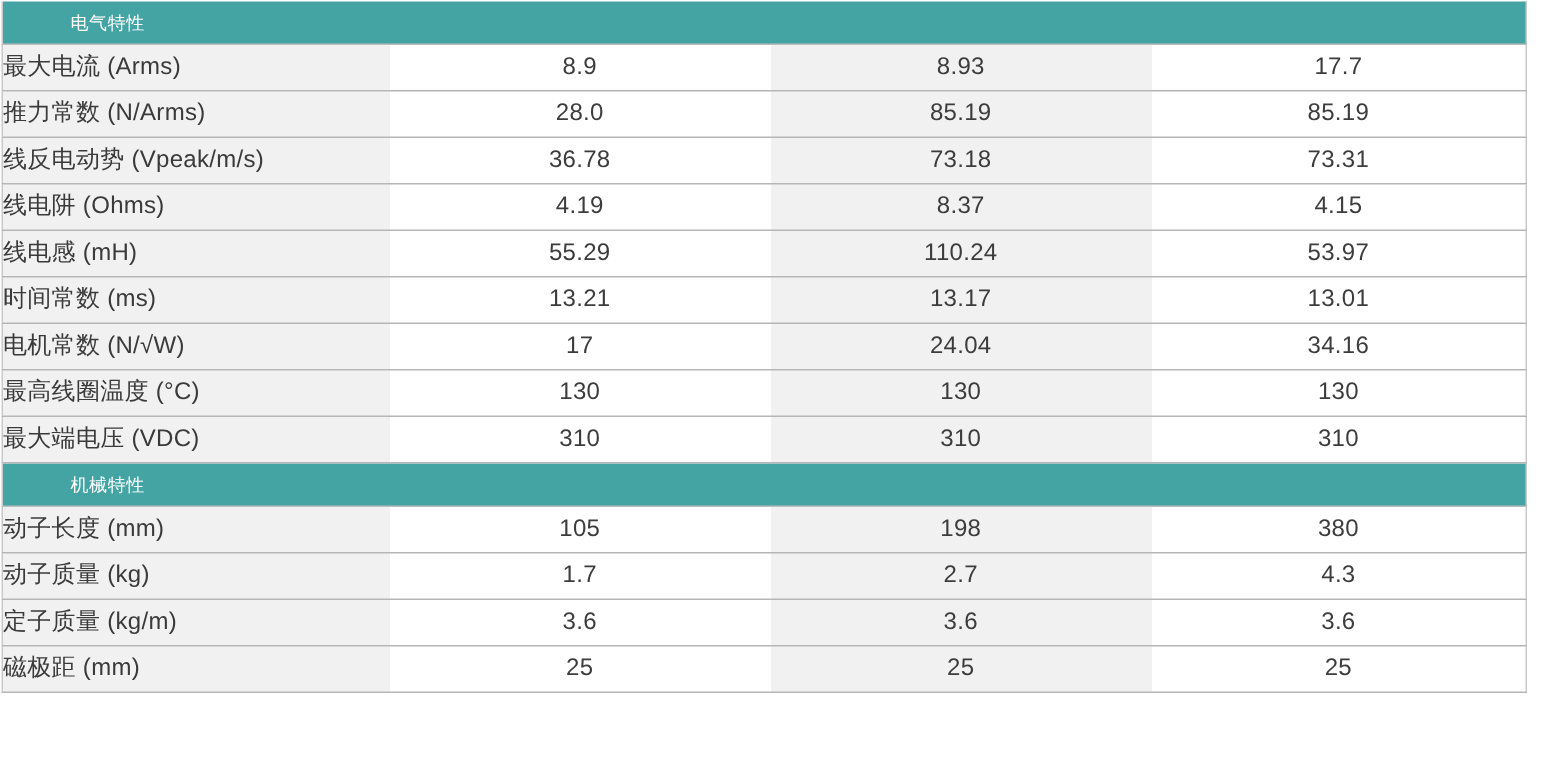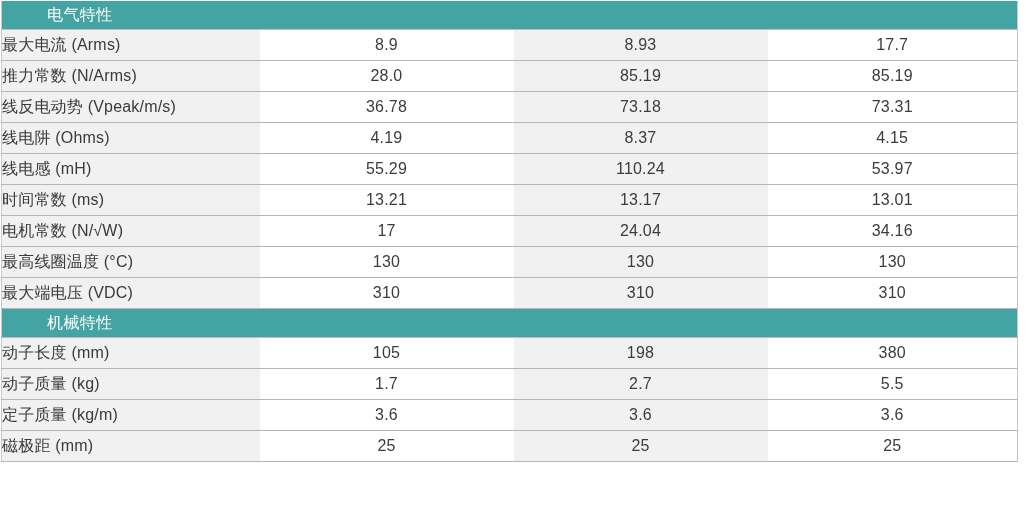--- a/index.html
+++ b/index.html
@@ -35,21 +35,21 @@
   
   tr.section-row td {
     background: #44a3a3;
     height: 28px;
     padding: 0;
     border: none;
     border-bottom: 1px solid #bdbdbd;
   }
   tr.section-row td.section-title {
     color: #ffffff;
-    font-size: 16px;
+    font-size: 12px;
     padding-left: 45px;
     letter-spacing: 0.4px;
     white-space: nowrap;
   }
 
   
   tr.data-row td {
     height: 30px;
     font-size: 16px;
     border-bottom: 1px solid #b6b6b6;
@@ -156,21 +156,21 @@
       <tr class="data-row">
         <td class="cell-label">动子长度 (mm)</td>
         <td class="cell-val shade-light">105</td>
         <td class="cell-val shade-gray">198</td>
         <td class="cell-val shade-light">380</td>
       </tr>
       <tr class="data-row">
         <td class="cell-label">动子质量 (kg)</td>
         <td class="cell-val shade-light">1.7</td>
         <td class="cell-val shade-gray">2.7</td>
-        <td class="cell-val shade-light">5.5</td>
+        <td class="cell-val shade-light">4.3</td>
       </tr>
       <tr class="data-row">
         <td class="cell-label">定子质量 (kg/m)</td>
         <td class="cell-val shade-light">3.6</td>
         <td class="cell-val shade-gray">3.6</td>
         <td class="cell-val shade-light">3.6</td>
       </tr>
       <tr class="data-row">
         <td class="cell-label">磁极距 (mm)</td>
         <td class="cell-val shade-light">25</td>

